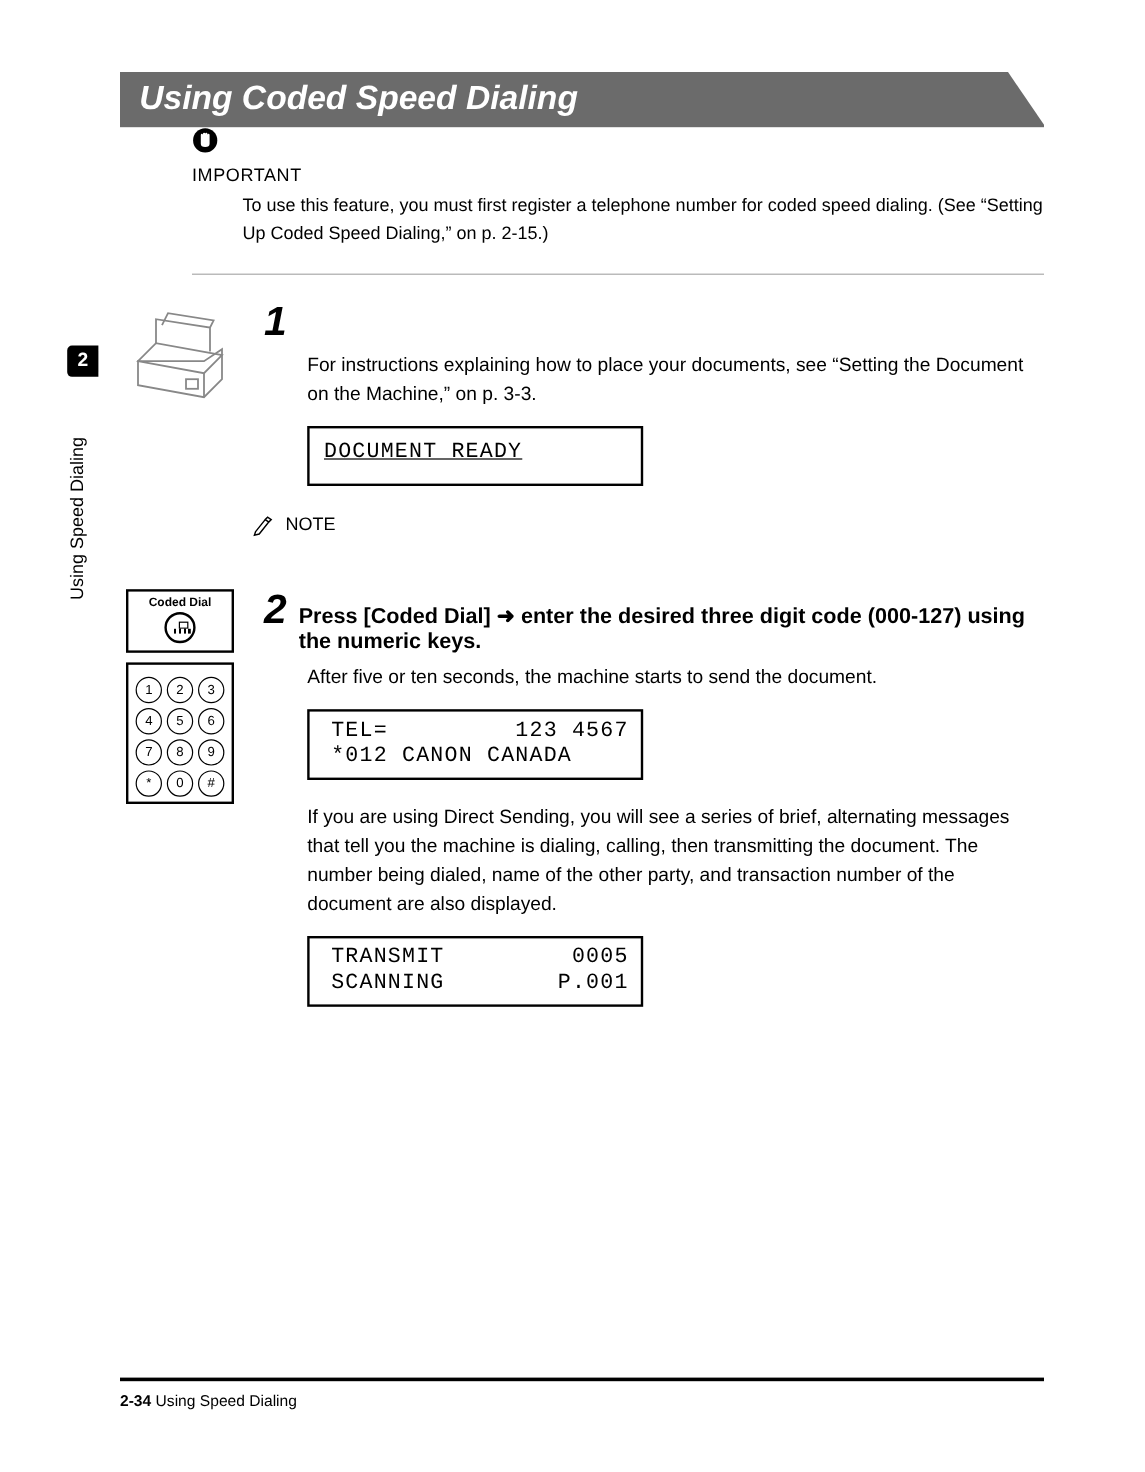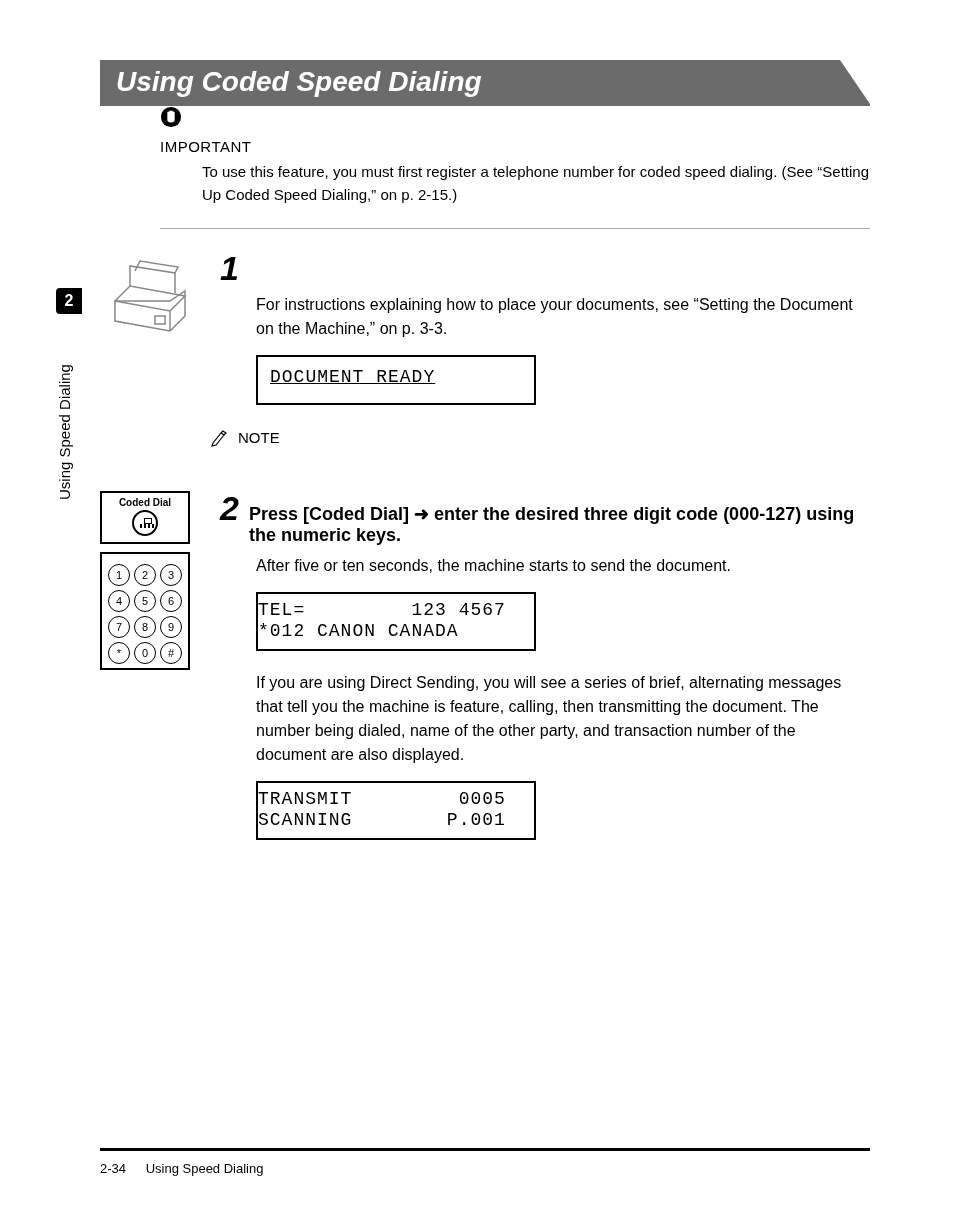--- a/index.html
+++ b/index.html
@@ -99,21 +99,21 @@
   .step-body {
     font-size: 16px;
     line-height: 1.5;
     margin: 8px 0 14px 36px;
   }
   .lcd-display {
     border: 2px solid black;
     font-family: "Courier New", monospace;
     font-size: 18px;
     letter-spacing: 1px;
-    padding: 6px 0;
+    padding: 6px 18px;
     margin-left: 36px;
     width: 280px;
     line-height: 1.2;
     white-space: pre;
   }
   .lcd-display.single { padding: 10px 10px 14px 12px; text-decoration: underline; }
   .note-block {
     margin: 24px 0 0 0;
     display: flex;
     align-items: flex-start;
@@ -173,21 +173,21 @@
     align-items: flex-start;
     gap: 20px;
     margin-top: 44px;
   }
   .step2-illustration {
     width: 100px;
     flex-shrink: 0;
     display: flex;
     flex-direction: column;
     gap: 8px;
-    align-items: flex-start;
+    align-items: center;
   }
   .arrow { font-family: Arial; }
   .sidebar-tab {
     position: absolute;
     left: 56px;
     top: 288px;
     width: 26px;
     height: 26px;
     background: black;
     color: white;
@@ -213,21 +213,21 @@
     left: 100px;
     bottom: 50px;
     width: 770px;
   }
   .footer-line {
     border: none;
     border-top: 3px solid black;
     margin-bottom: 8px;
   }
   .footer-text { font-size: 13px; }
-  .footer-num { font-weight: normal; margin-right: 16px; }
+  .footer-num { font-weight: bold; margin-right: 0; }
 </style>
 </head>
 <body>
 
 <div class="sidebar-tab">2</div>
 <div class="sidebar-text">Using Speed Dialing</div>
 
 <div class="main-content">
 
   <div class="section-banner">Using Coded Speed Dialing</div>
@@ -303,21 +303,21 @@
     <div class="step-content">
       <div class="step-heading">
         <span class="step-number">2</span>
         <span class="step-title">
           <span>Press [Coded Dial] </span><span class="arrow">➜</span><span> enter the desired three digit code (000-127) using the numeric keys.</span>
         </span>
       </div>
       <p class="step-body">After five or ten seconds, the machine starts to send the document.</p>
       <div class="lcd-display">TEL=         123 4567
 *012 CANON CANADA</div>
-      <p class="step-body" style="margin-top:20px">If you are using Direct Sending, you will see a series of brief, alternating messages that tell you the machine is feature, calling, then transmitting the document. The number being dialed, name of the other party, and transaction number of the document are also displayed.</p>
+      <p class="step-body" style="margin-top:20px">If you are using Direct Sending, you will see a series of brief, alternating messages that tell you the machine is dialing, calling, then transmitting the document. The number being dialed, name of the other party, and transaction number of the document are also displayed.</p>
       <div class="lcd-display">TRANSMIT         0005
 SCANNING        P.001</div>
     </div>
   </div>
 
 </div>
 
 <div class="footer">
   <hr class="footer-line">
   <span class="footer-text">

